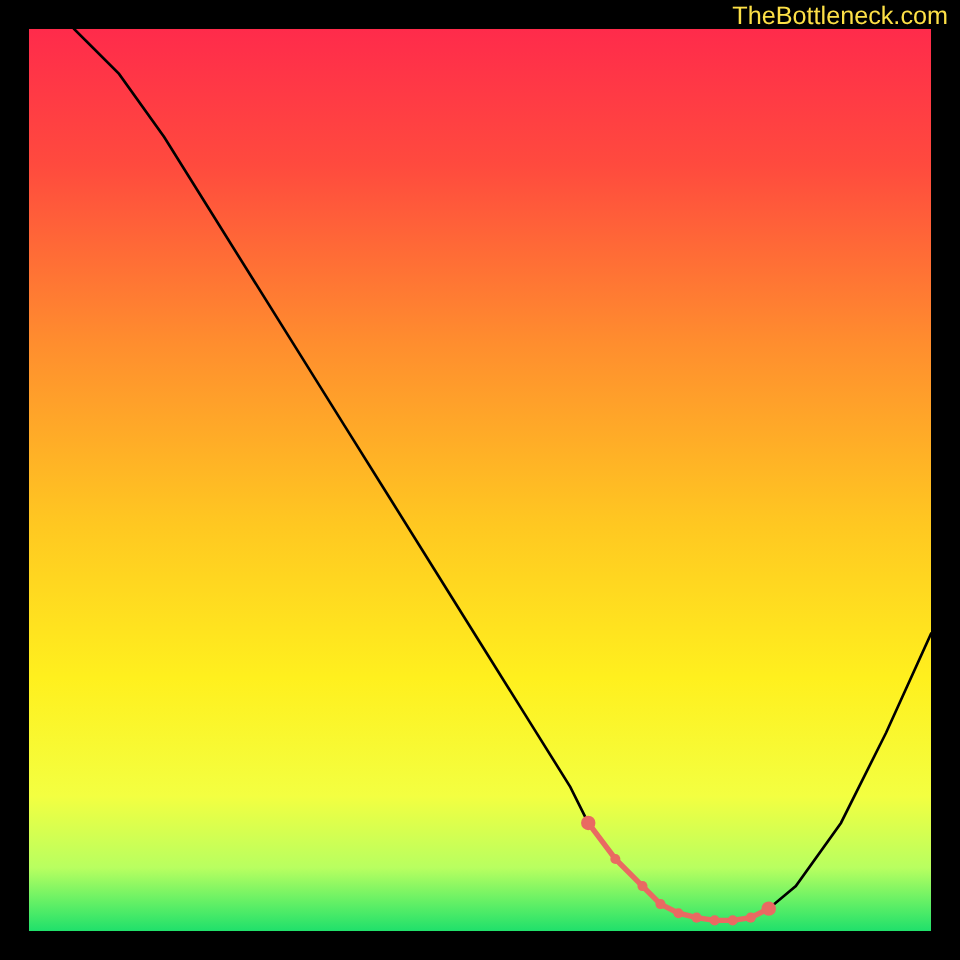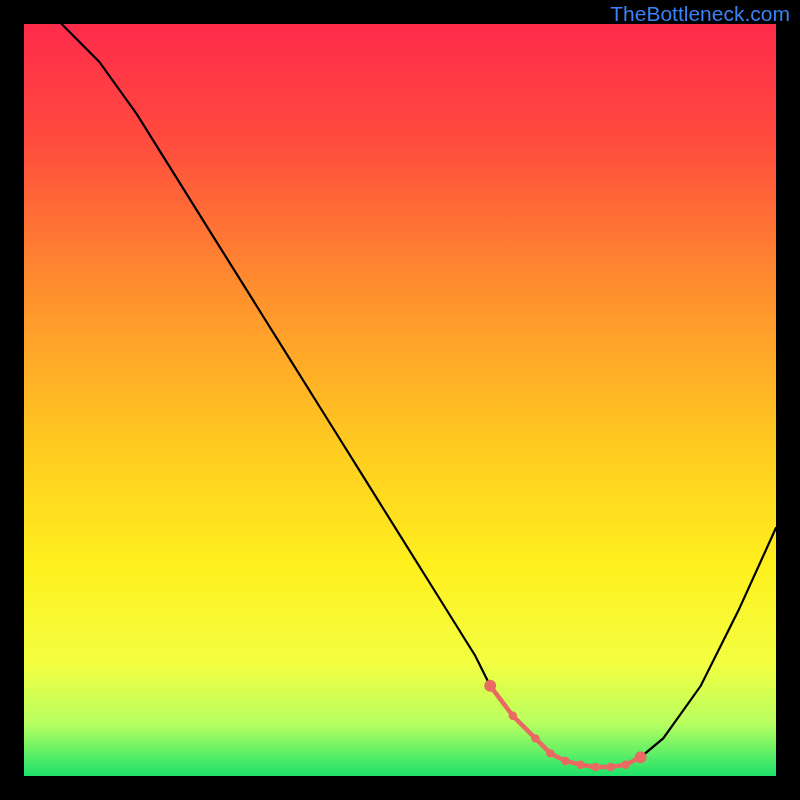--- a/index.html
+++ b/index.html
@@ -28,21 +28,21 @@
     overflow: hidden;
   }
   .gradient-fill {
     position: absolute;
     inset: 0;
   }
   .watermark {
     position: absolute;
     top: 2px;
     right: 10px;
-    color: #3b82f6;
+    color: #fde047;
     font-size: 21px;
     font-weight: 400;
     letter-spacing: 0px;
     user-select: none;
   }
   svg.curve {
     position: absolute;
     inset: 0;
   }
 </style>

